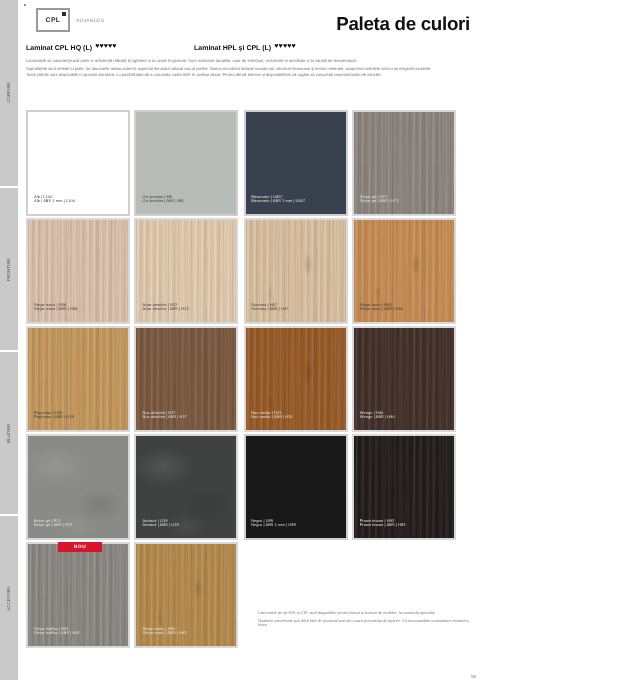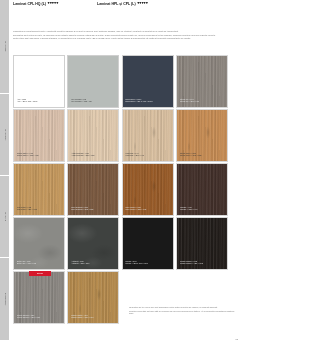--- a/index.html
+++ b/index.html
@@ -158,20 +158,29 @@
   <div class="edge-tab" style="height:82px">
     <span>BLATURI</span>
   </div>
   <div class="edge-tab" style="height:83px">
     <span>ACCESORII</span>
   </div>
 </div>
 
 <div class="page">
 
+  <div class="header">
+    <div class="bullet-mark"></div>
+    <div class="logo-box">
+      <div class="logo-sup"></div>
+      <div class="logo-text">CPL</div>
+    </div>
+    <div class="logo-caption">ADVANCED</div>
+    <div class="page-title">Paleta de culori</div>
+  </div>
 
   <div class="cat-row">
     <div class="cat c1">
       <span>Laminat CPL HQ (L)</span>
       <span class="star">♥♥♥♥♥</span>
     </div>
     <div class="cat c2">
       <span>Laminat HPL și CPL (L)</span>
       <span class="star">♥♥♥♥♥</span>
     </div>

